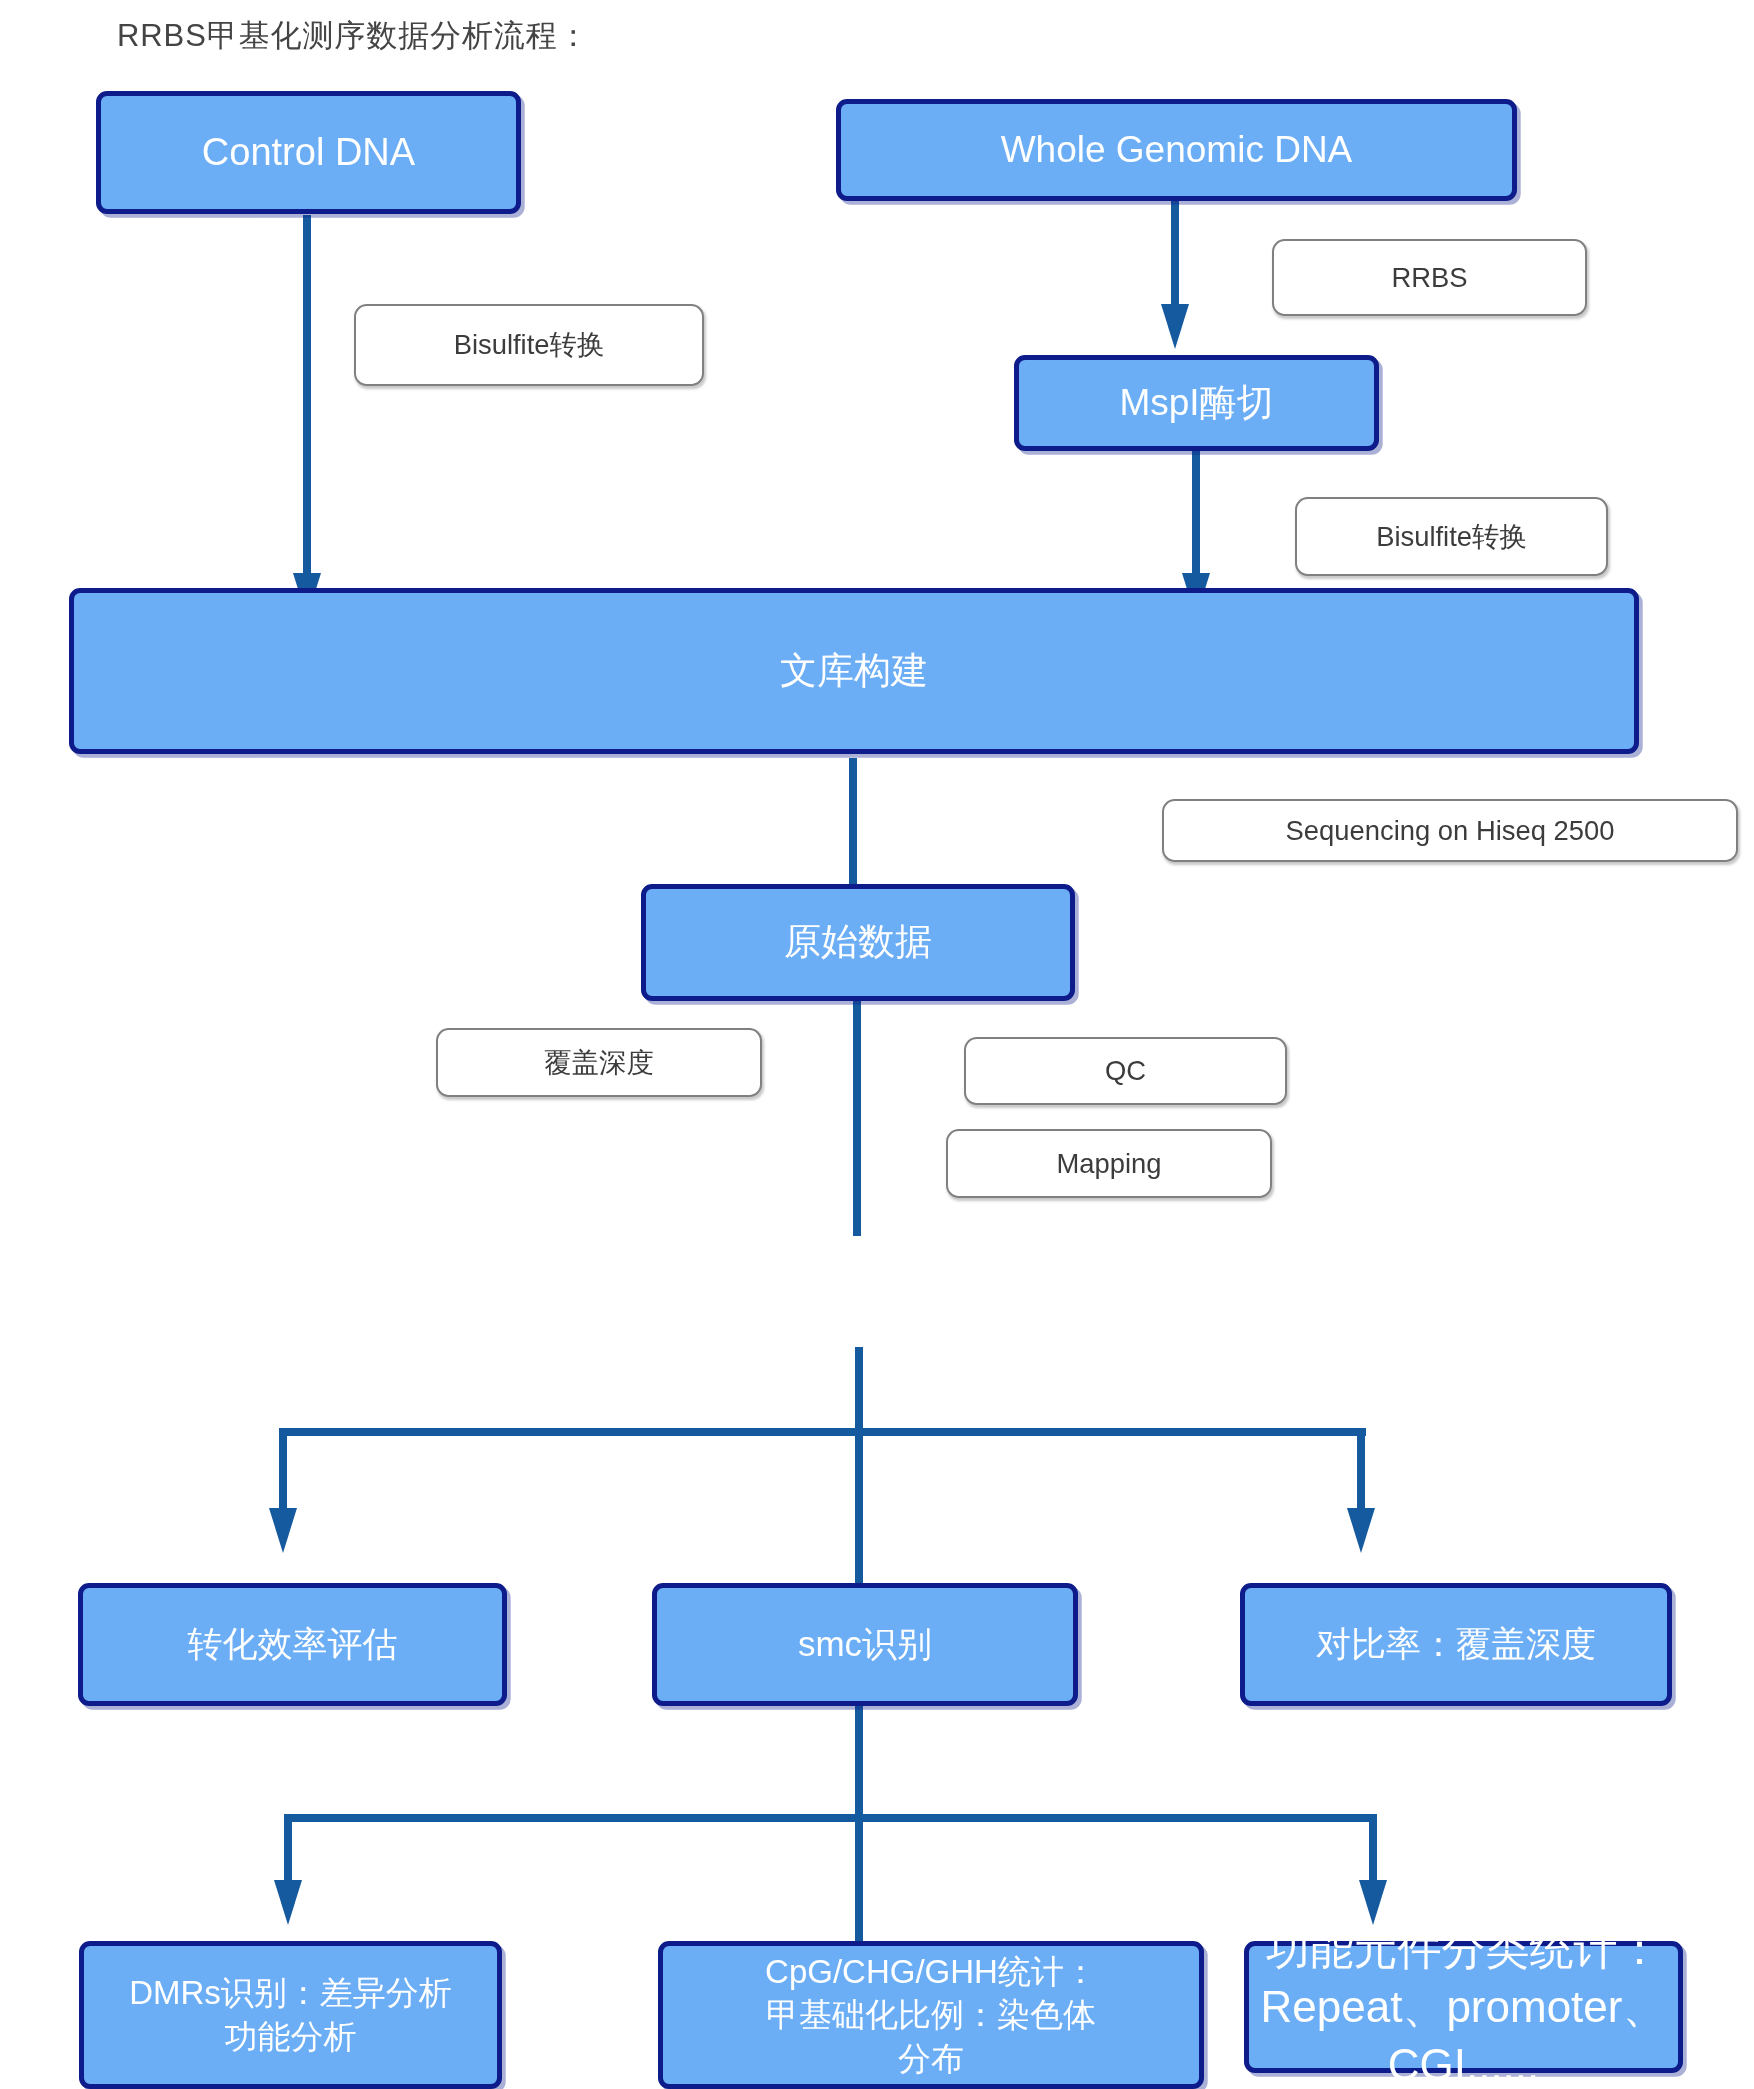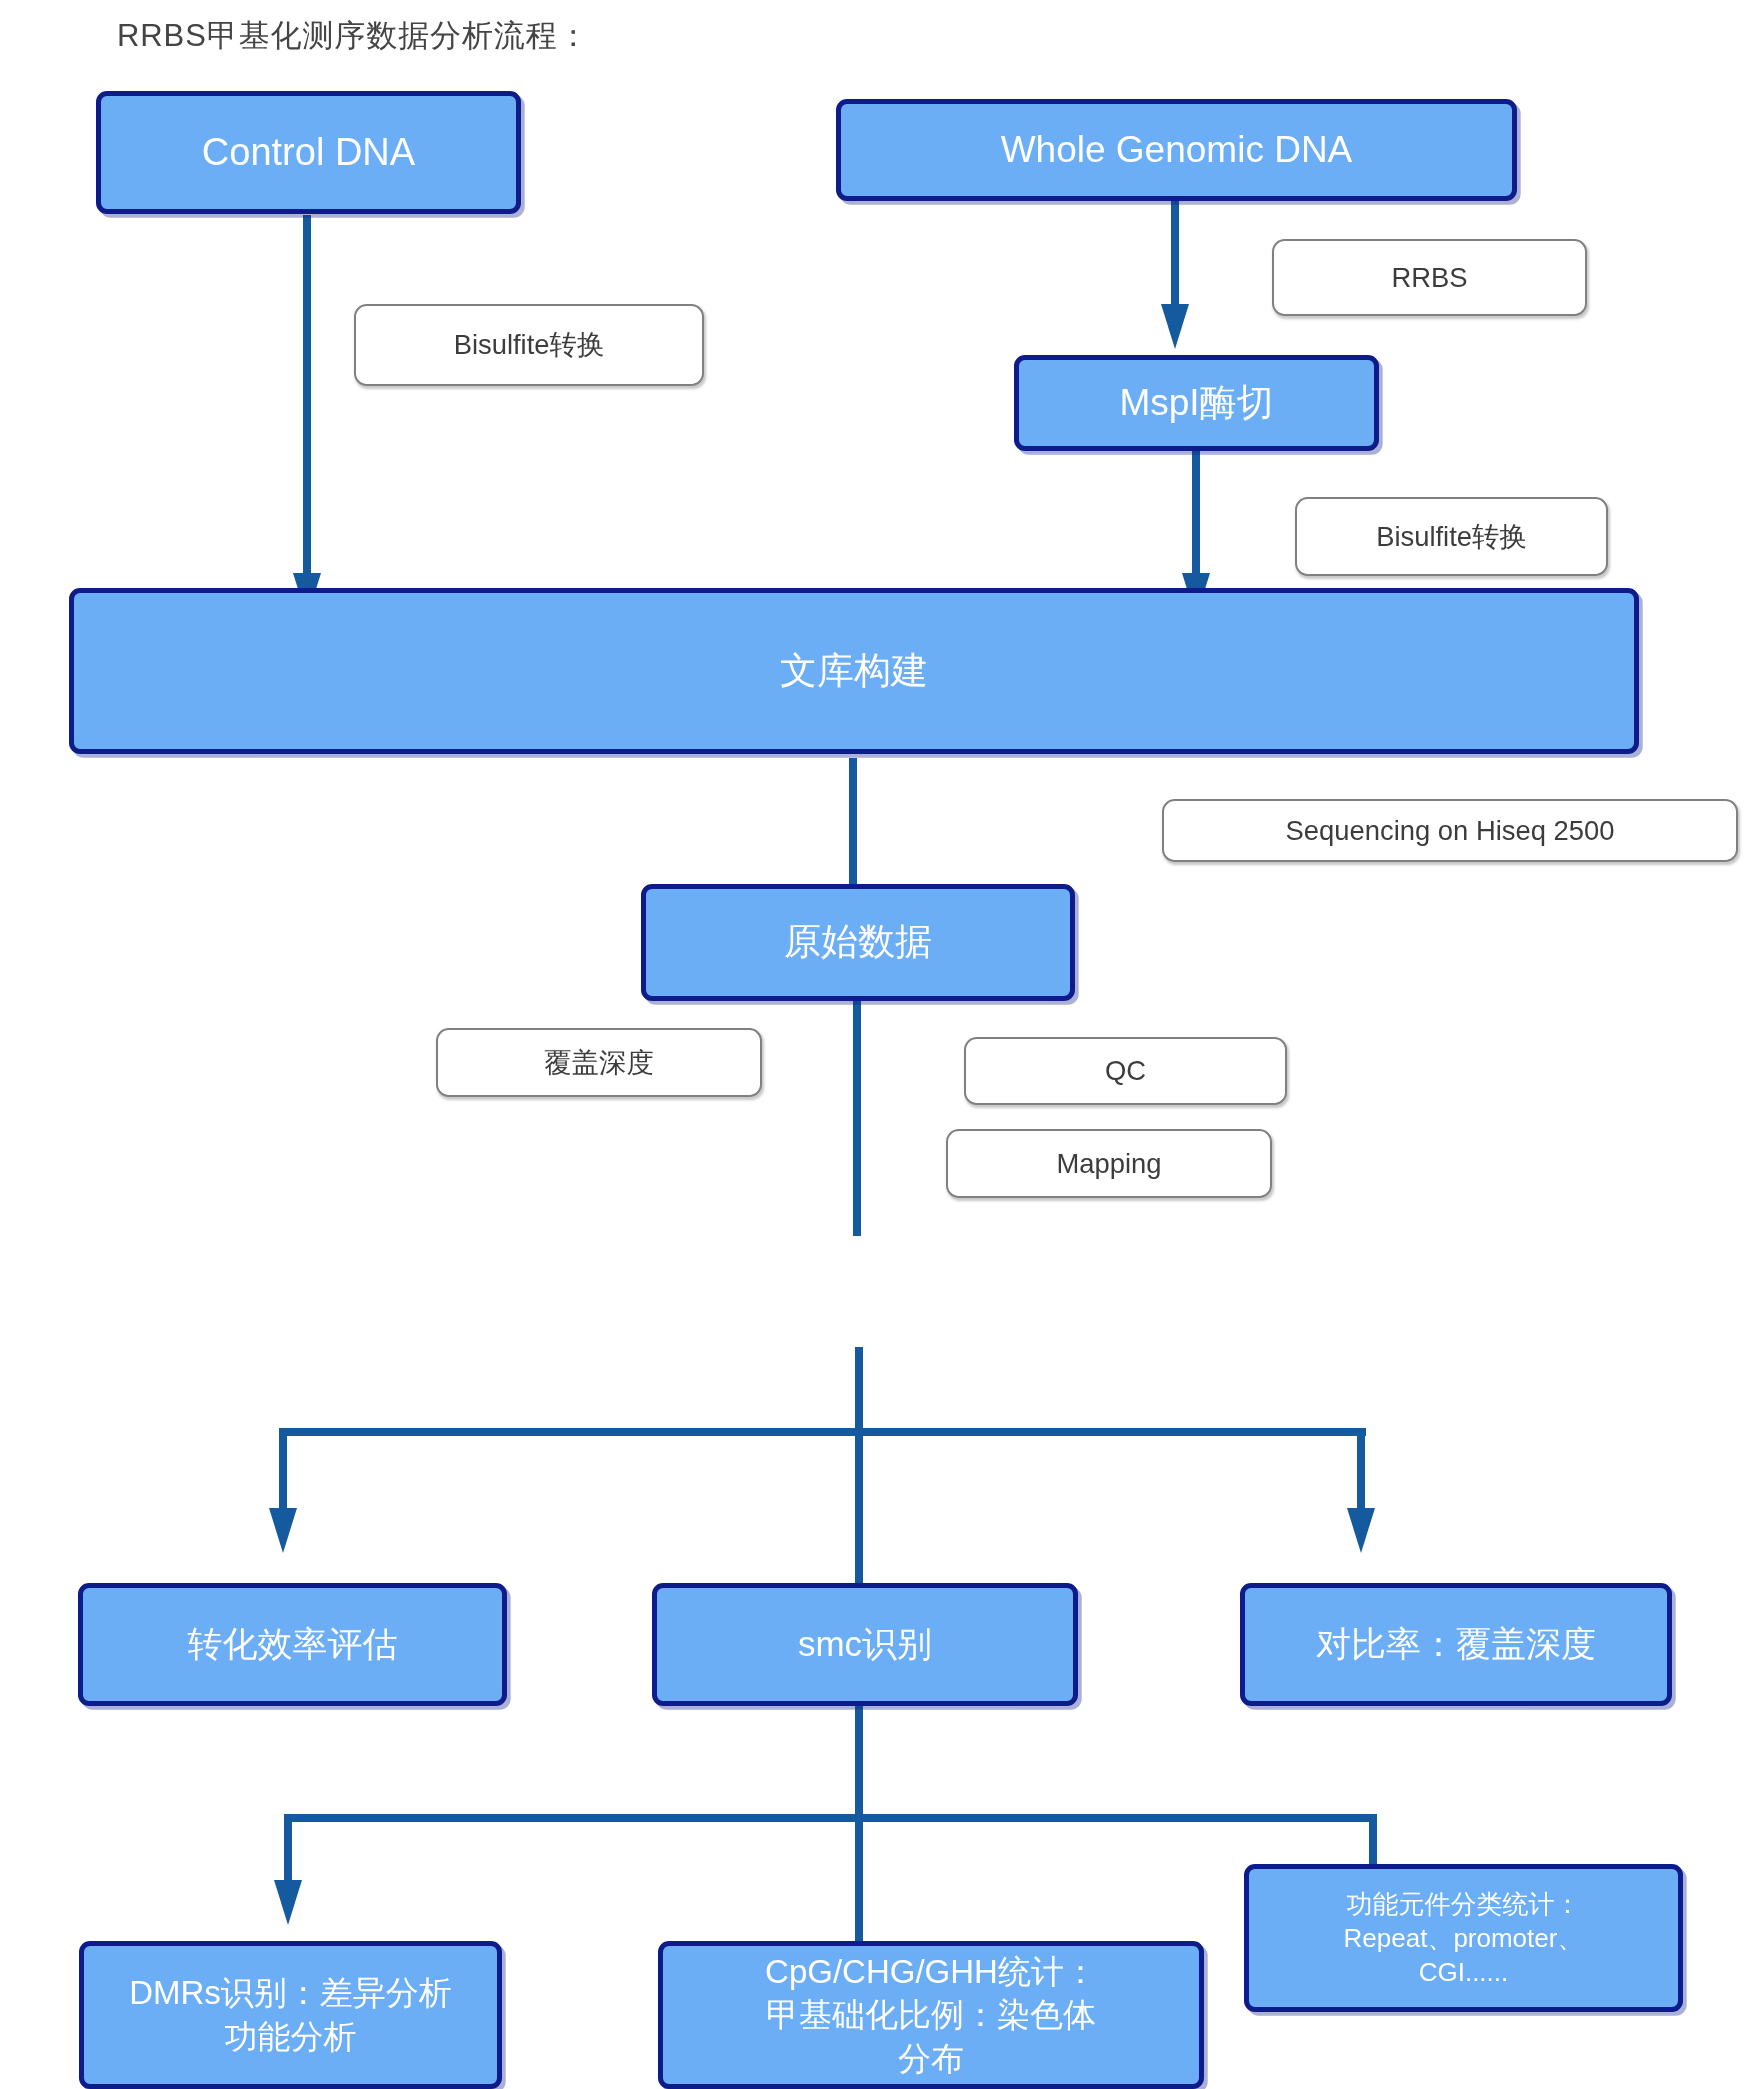--- a/index.html
+++ b/index.html
@@ -93,21 +93,21 @@
 
   <div class="node" style="left:1240px;top:1583px;width:432px;height:123px;font-size:35px;">对比率：覆盖深度</div>
 
   <div class="node" style="left:79px;top:1941px;width:423px;height:148px;font-size:33px;">DMRs识别：差异分析
 功能分析</div>
 
   <div class="node" style="left:658px;top:1941px;width:546px;height:148px;font-size:33px;">CpG/CHG/GHH统计：
 甲基础化比例：染色体
 分布</div>
 
-  <div class="node" style="left:1244px;top:1864px;width:439px;height:148px;font-size:26px;">功能元件分类统计：
+  <div class="node" style="left:1244px;top:1941px;width:439px;height:132px;font-size:44px;">功能元件分类统计：
 Repeat、promoter、
 CGI......</div>
 
   <div class="plabel" style="left:354px;top:304px;width:350px;height:82px;font-size:27.4px;">Bisulfite转换</div>
 
   <div class="plabel" style="left:1272px;top:239px;width:315px;height:77px;font-size:27.4px;">RRBS</div>
 
   <div class="plabel" style="left:1295px;top:497px;width:313px;height:79px;font-size:27.4px;">Bisulfite转换</div>
 
   <div class="plabel" style="left:1162px;top:799px;width:576px;height:63px;font-size:27.4px;">Sequencing on Hiseq 2500</div>

